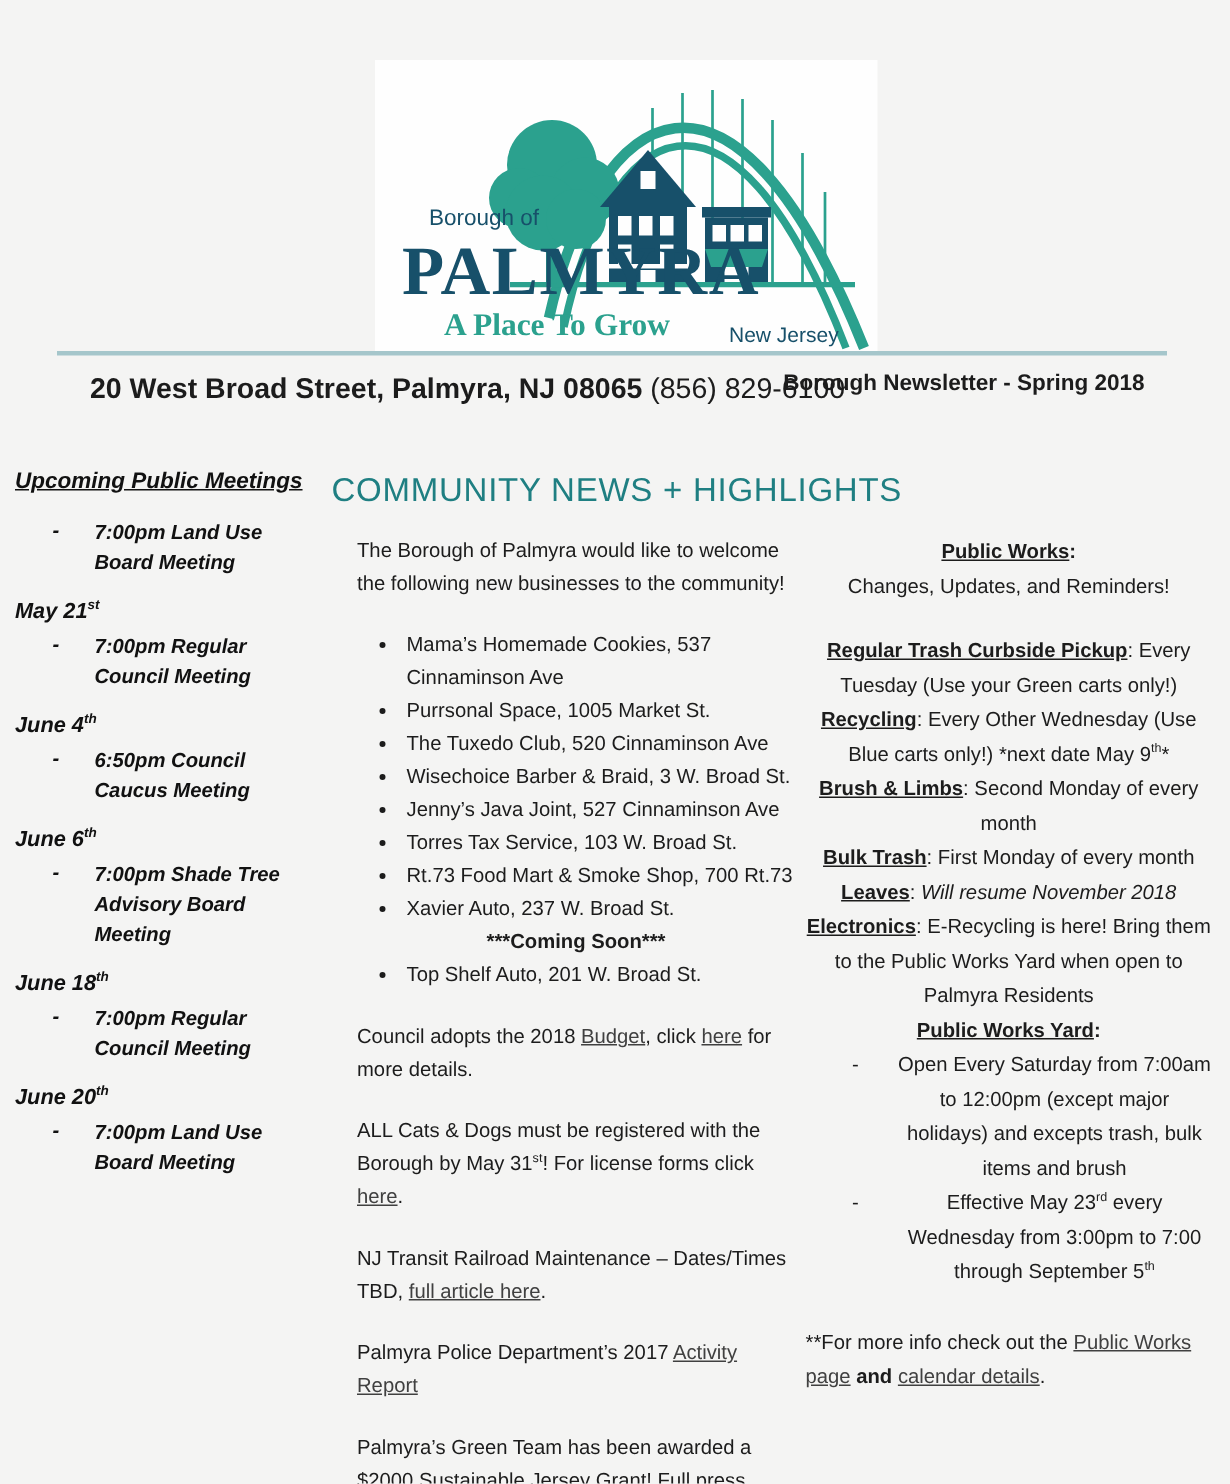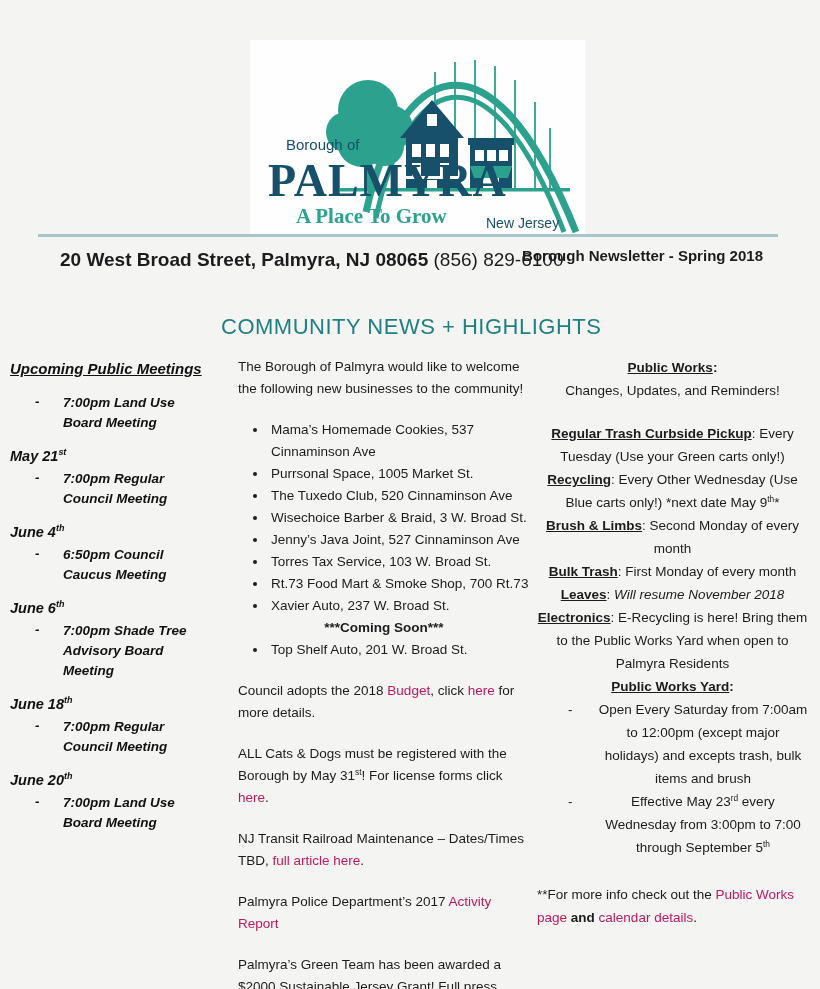--- a/index.html
+++ b/index.html
@@ -23,21 +23,21 @@
   
   .header-rule{position:absolute;left:38px;top:234px;width:740px;height:3px;background:#a5c6cb;}
   .address-line{position:absolute;left:60px;top:249px;font-size:19px;font-weight:bold;white-space:nowrap;}
   .address-line .phone{font-weight:normal;}
   .newsletter-title{position:absolute;right:57px;top:247px;font-size:15px;font-weight:bold;white-space:nowrap;}
 
   
   .col-left{
     position:absolute;left:10px;top:312px;width:205px;
     font-weight:bold;font-style:italic;color:#111;
-    font-size:13.5px;line-height:17px;margin-top:48px;
+    font-size:13.5px;line-height:17px;
   }
   .meetings-title{font-size:15px;text-decoration:underline;margin:0 0 16px 0;}
   .meeting{margin-bottom:15px;}
   .meeting-date{font-size:14.5px;margin-bottom:4px;}
   .meeting-row{display:flex;}
   .meeting-row .dash{margin-left:25px;width:28px;flex:none;}
   .meeting-desc{width:132px;line-height:20px;}
   sup{font-size:0.62em;line-height:0;vertical-align:super;}
 
   
@@ -48,21 +48,21 @@
   }
   .col-mid{
     position:absolute;left:238px;top:356px;width:292px;
     font-size:13.5px;line-height:22px;
   }
   .col-mid p{margin:0 0 0 0;}
   .col-mid .para{margin-top:19px;}
   .biz-list{margin:19px 0 0 0;padding-left:30px;list-style:disc;}
   .biz-list li{padding-left:3px;}
   .coming-soon{text-align:center;font-weight:bold;}
-  .lnk{color:#be185d;cursor:pointer;}
+  .lnk{color:#404040;text-decoration:underline;cursor:pointer;}
 
   
   .col-right{
     position:absolute;left:537px;top:356px;width:271px;
     font-size:13.5px;line-height:23px;
   }
   .pw-heading{text-align:center;margin:0;}
   .bold-u{font-weight:bold;text-decoration:underline;}
   .pw-body{margin-top:20px;text-align:center;}
   .pw-body p{margin:0;}

